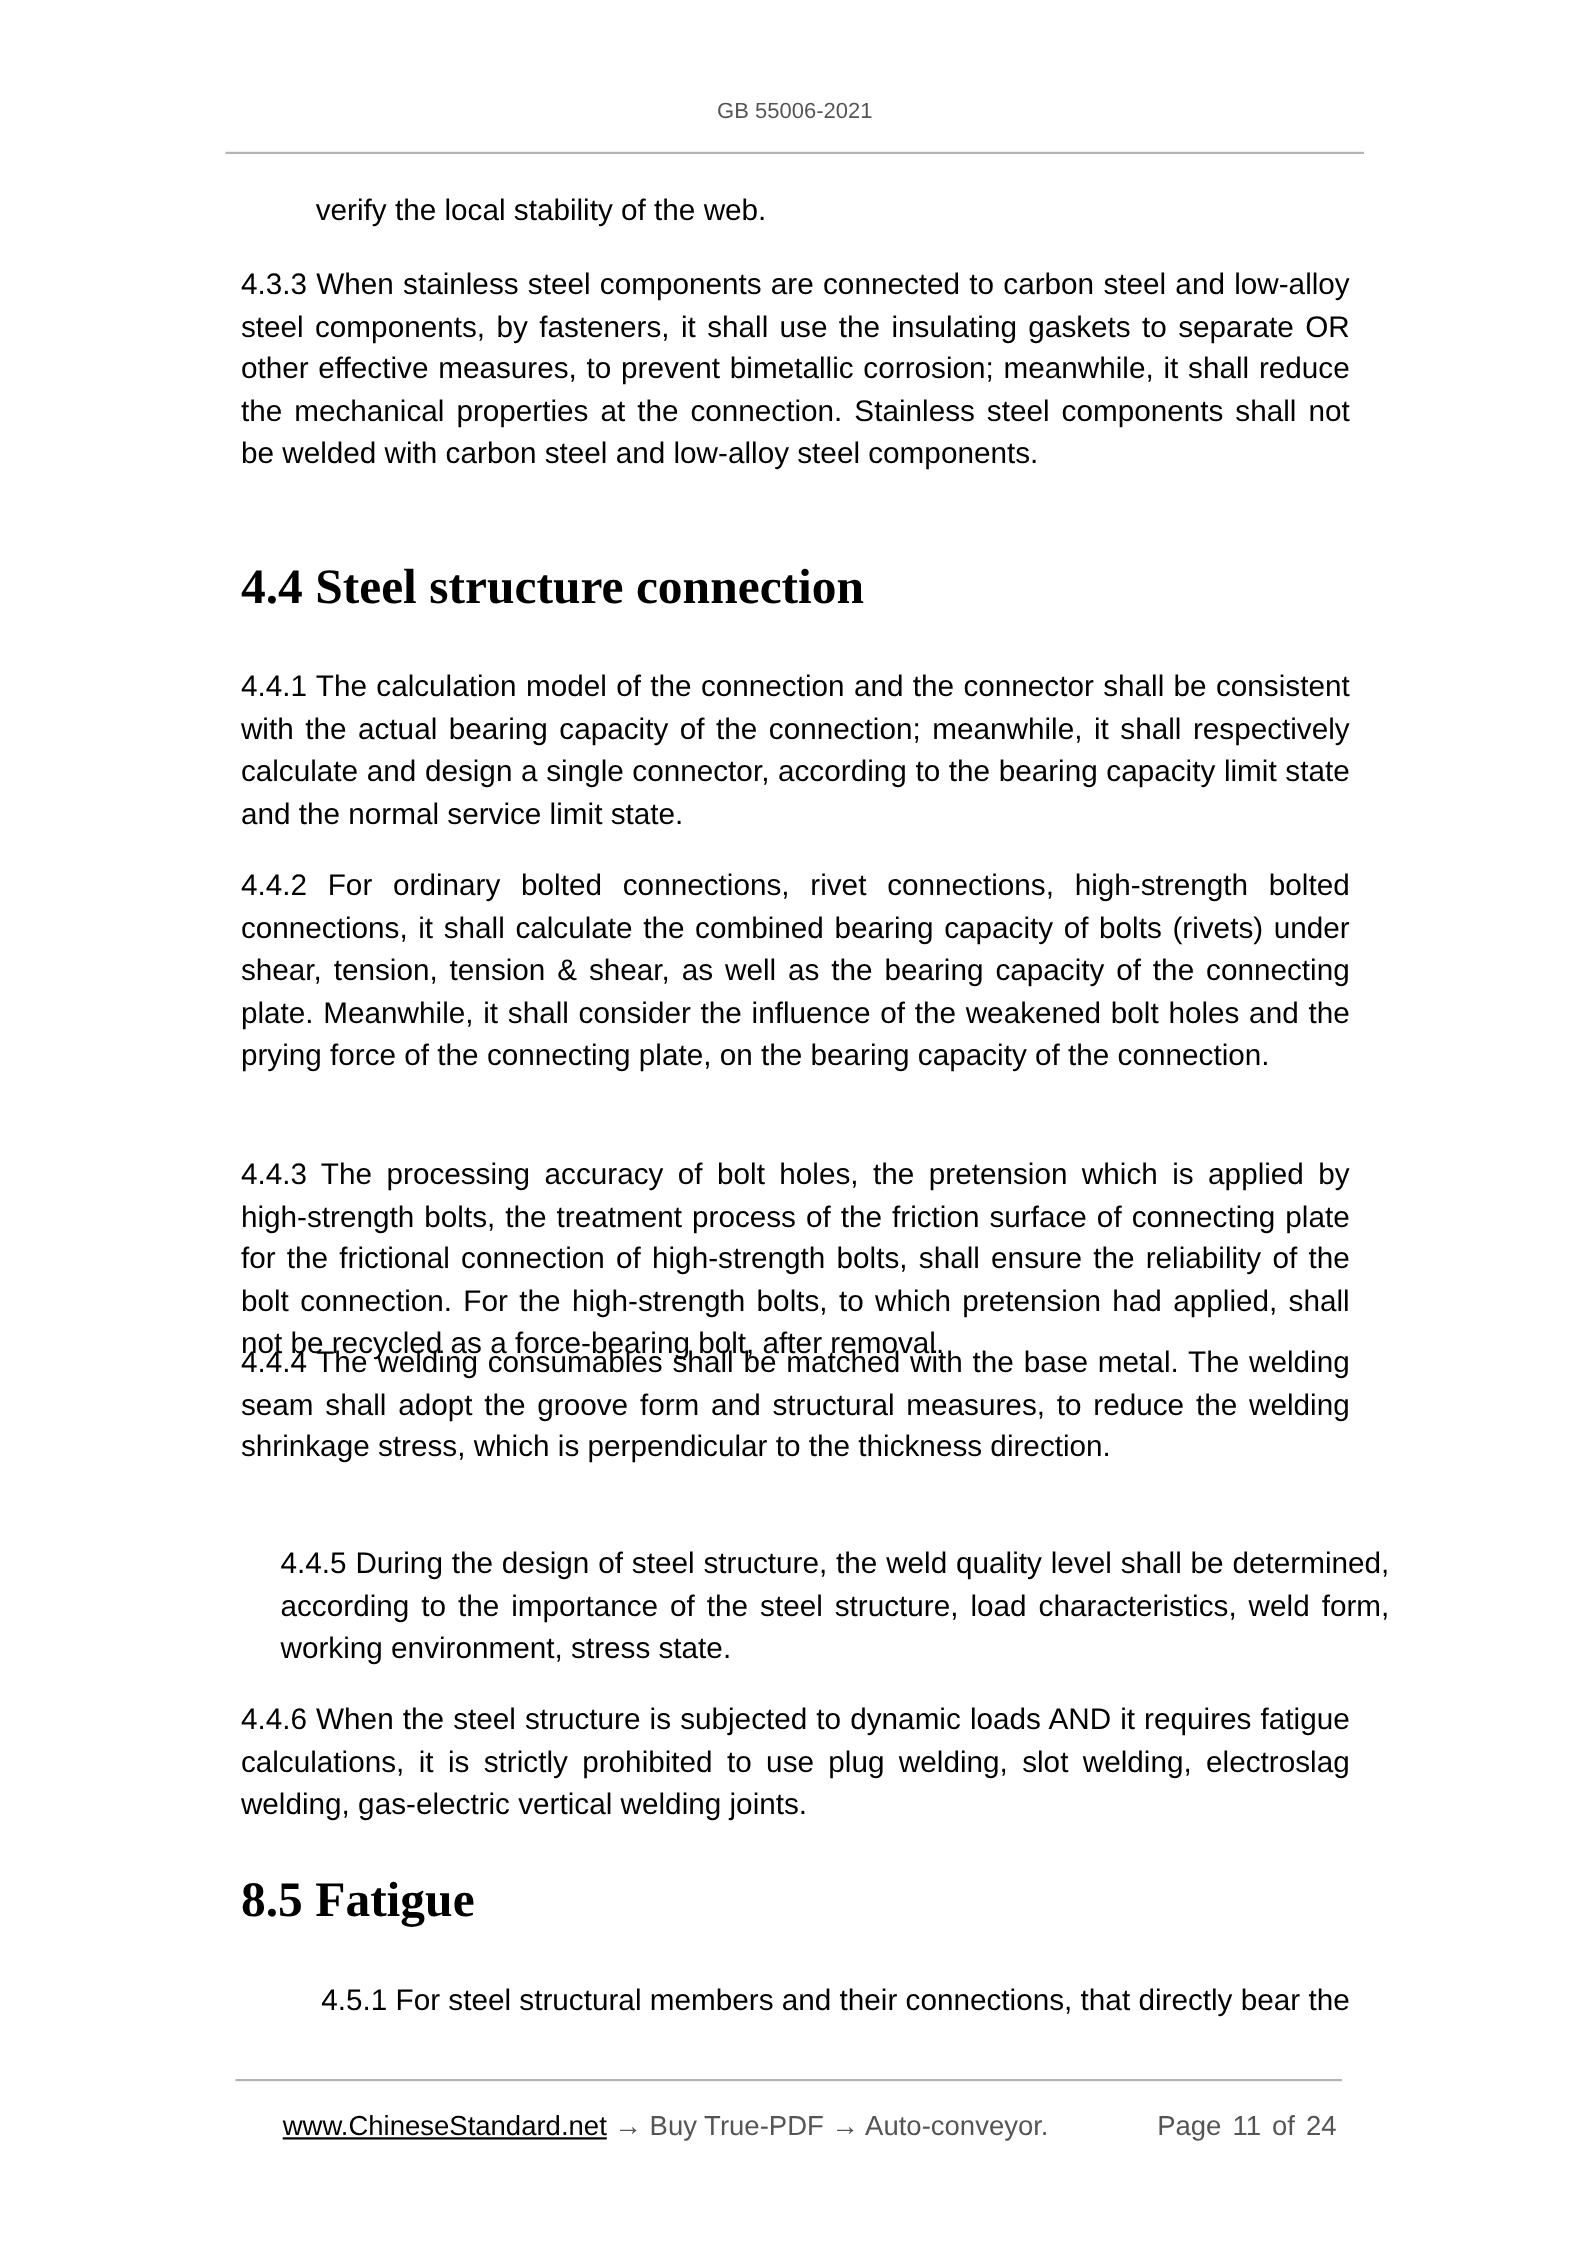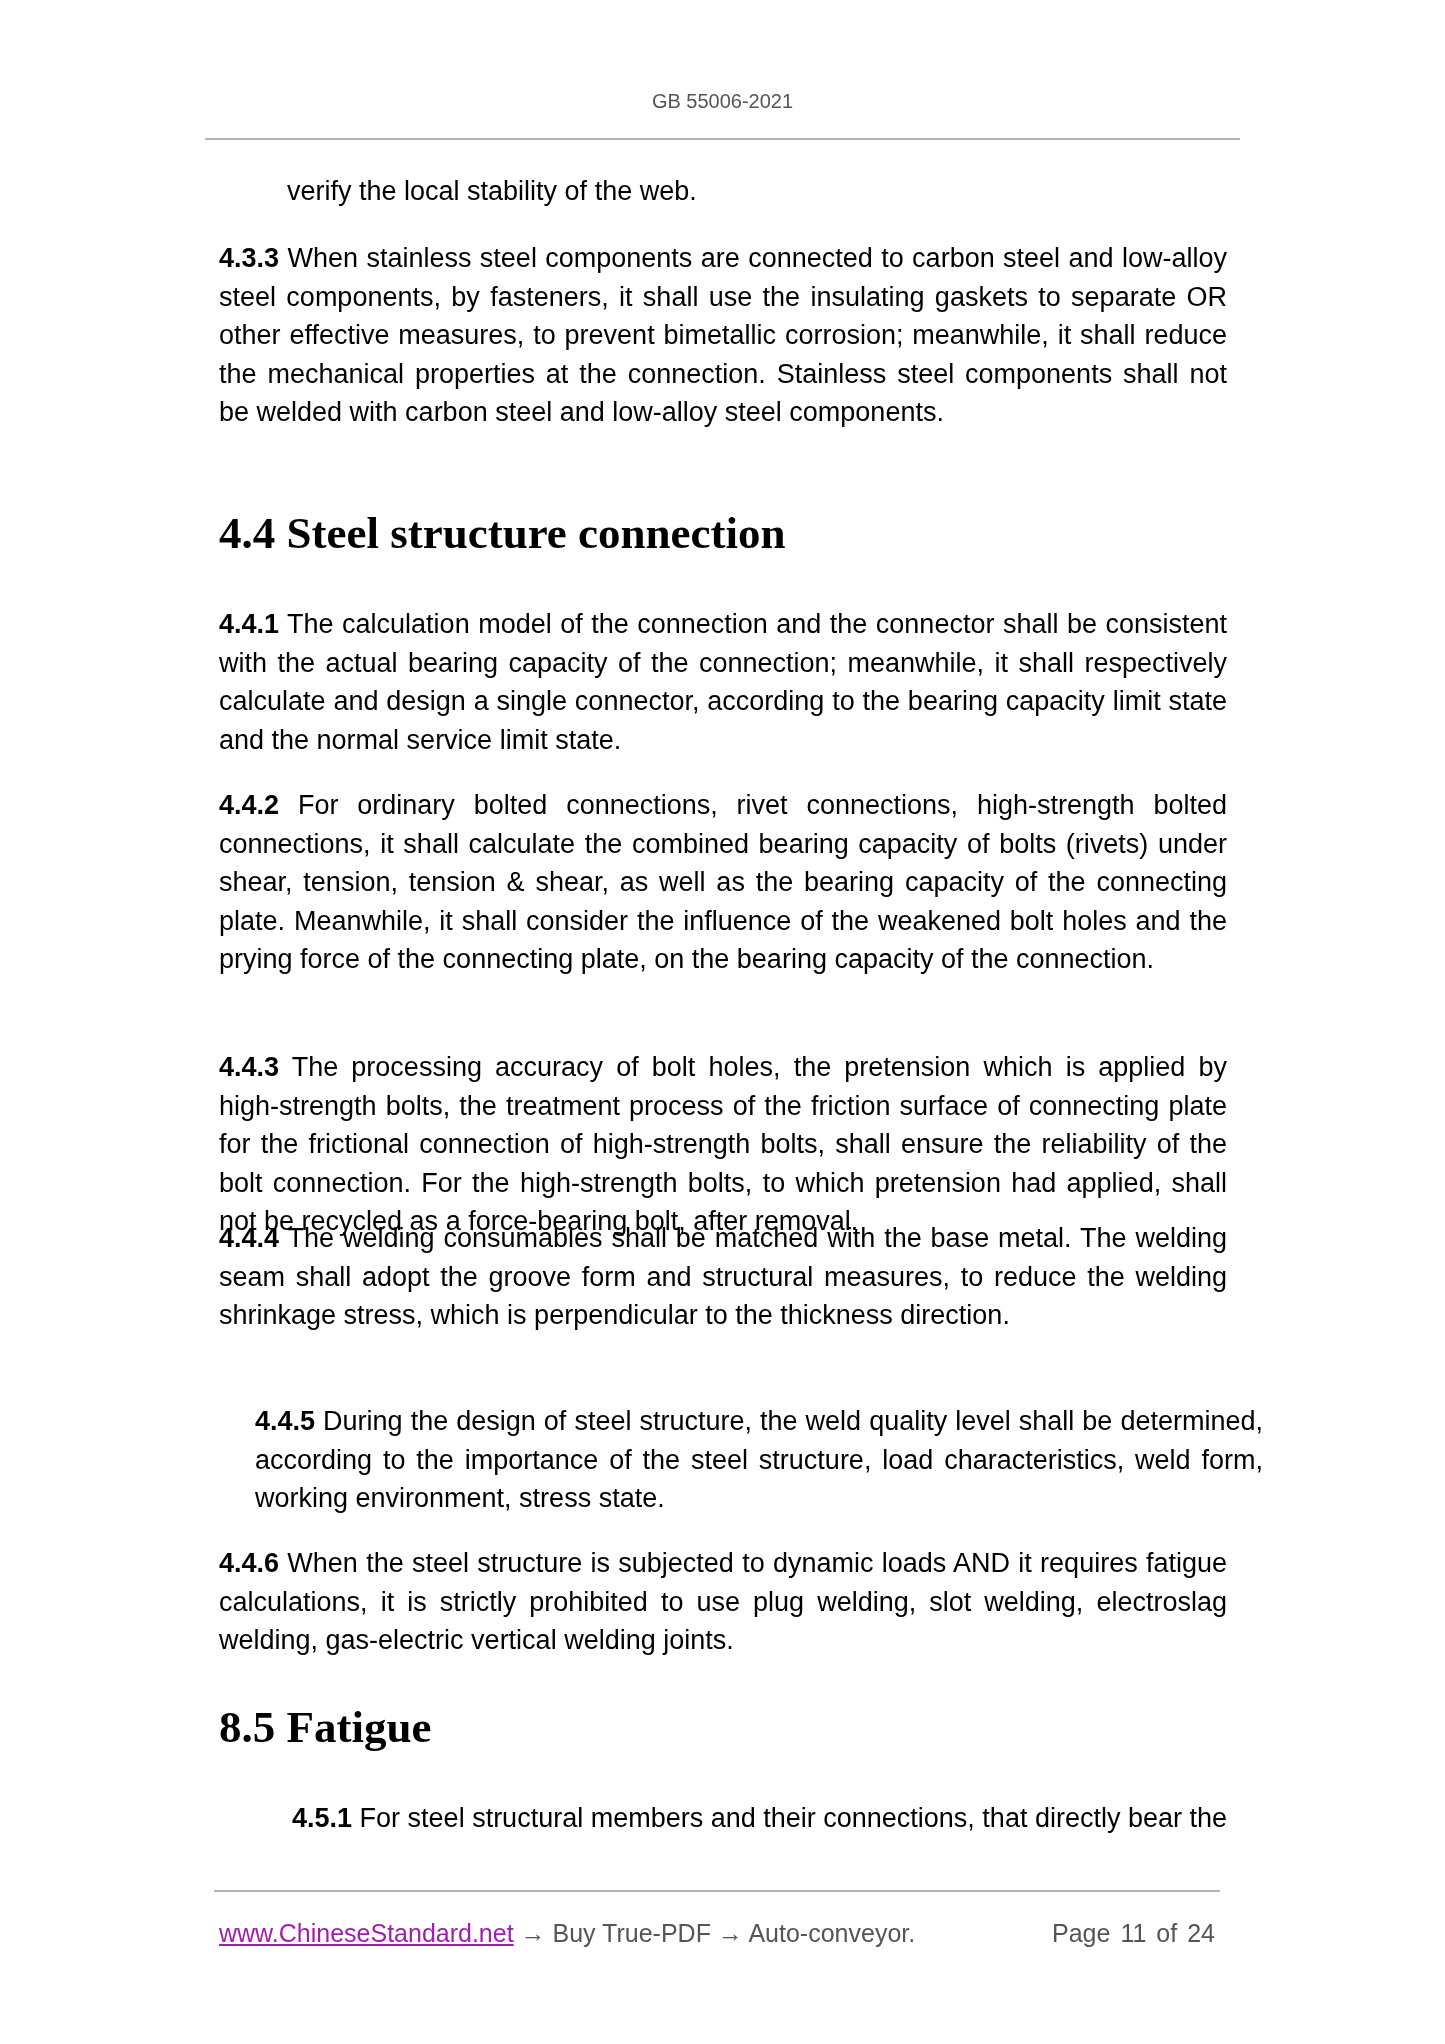--- a/index.html
+++ b/index.html
@@ -6,25 +6,25 @@
   body { width: 1445px; height: 2044px; position: relative; overflow: hidden;
          font-family: "Liberation Sans", "DejaVu Sans", sans-serif; color: #000; }
   .page-header-text { position: absolute; top: 86px; left: 0; width: 1445px; text-align: center;
          font-size: 20px; color: #555555; line-height: 30px; }
   .rule { position: absolute; height: 2px; background: #b4b4b4; }
   .header-rule { top: 138px; left: 205px; width: 1035px; }
   .footer-rule { top: 1890px; left: 214px; width: 1006px; }
   .body { position: absolute; left: 219px; width: 1008px; }
   .para { position: absolute; left: 0; width: 1008px; font-size: 27px; line-height: 38.5px;
           text-align: justify; margin: 0; }
-  .para .num { font-weight: bold; }
+  .para .num { font-weight: normal; }
   .cont { text-indent: 68px; }
   .heading { position: absolute; left: 0; font-size: 45px; font-weight: bold; line-height: 40px; margin: 0; font-family: Liberation Serif, serif; }
   .footer { position: absolute; top: 1917px; left: 219px; width: 1000px; font-size: 25px; color: #555555; line-height: 32px; }
-  .footer a { color: #a21caf; text-decoration: underline; }
+  .footer a { color: #000000; text-decoration: underline; margin-left: 38px; }
   .footer .page { position: absolute; right: 4px; top: 0; }
   .footer .page b { font-weight: normal; }
   .footer .sp { display: inline-block; width: 10px; }
 </style>
 </head>
 <body>
 
 <div>
   <div class="page-header-text">GB 55006-2021</div>
   <div class="rule header-rule"></div>

